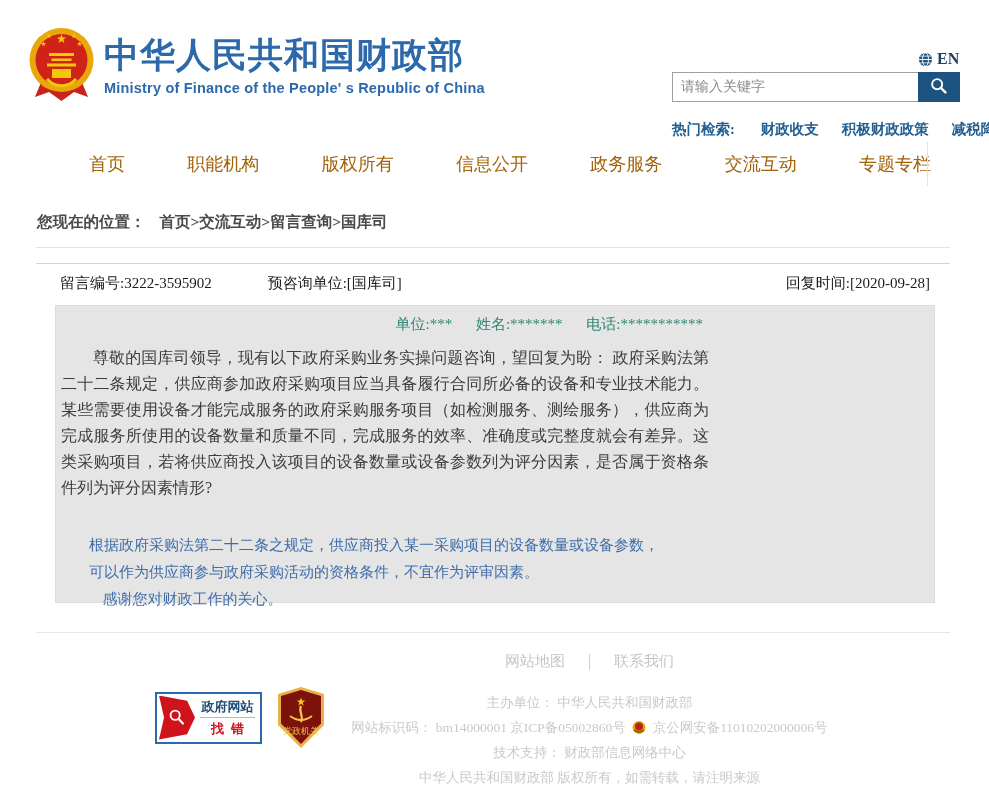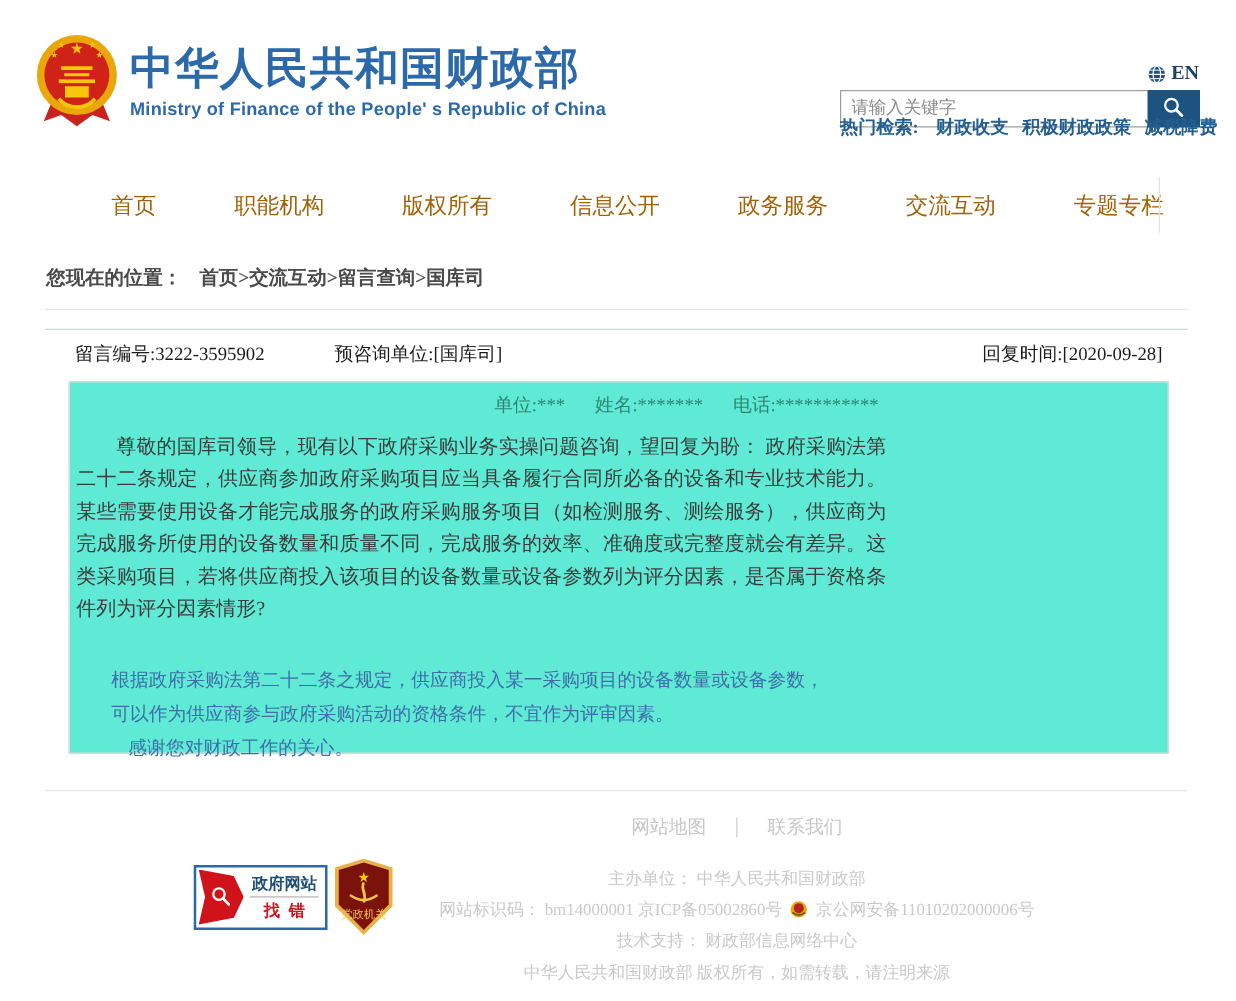--- a/index.html
+++ b/index.html
@@ -23,22 +23,22 @@
              font-family: Liberation Serif, serif; font-size: 16px; font-weight: bold; color: #1f3f63; }
   .globe { width: 15px; height: 15px; display: inline-block; }
 
   .search-bar { position: absolute; left: 672px; top: 72px; width: 288px; height: 48px; display: flex; justify-content: flex-end; }
   .search-bar input { flex: 1; height: 30px; border: 1px solid #9f9f9f; border-right: none; outline: none;
                       padding: 0 8px; font-size: 14px; font-family: "Liberation Serif", serif; color: #333; }
   .search-bar input::placeholder { color: #8b8b8b; }
   .search-btn { width: 42px; height: 30px; background: #1d5381; border: none; cursor: pointer;
                 display: flex; align-items: center; justify-content: center; }
 
-  .hot-search { position: absolute; left: 672px; top: 92px; width: 300px; display: flex; align-items: center;
-                font-size: 14.5px; font-weight: bold; color: #235e90; white-space: nowrap; }
+  .hot-search { position: absolute; left: 672px; top: 120px; width: 300px; display: flex; align-items: center;
+                font-size: 14.5px; font-weight: bold; color: #235e90; white-space: nowrap; gap: 12px; }
   .hot-search .hot-label { margin-right: 14px; }
   .hot-search a { color: #235e90; margin-right: 11px; }
 
   
   .nav { position: absolute; left: 85px; top: 140px; width: 850px; height: 48px;
          display: flex; justify-content: space-between; align-items: center;
          font-size: 18px; color: #c9c9c9; }
   .nav .nav-item { color: #a16207; padding: 0 4px; }
   .nav-end-divider { position: absolute; left: 927px; top: 142px; width: 1px; height: 44px; background: #e2e2e2; }
 
@@ -52,37 +52,37 @@
   .hr-bottom{ left: 36px; width: 914px; top: 632px; background: #e6e6e6; }
 
   
   .meta-row { position: absolute; left: 60px; top: 274px; width: 870px; display: flex; align-items: flex-end;
               font-size: 15px; color: #1b1b1b; }
   .meta-unit { margin-left: 56px; }
   .meta-spacer { flex: 1; }
 
   
   .content-box { position: absolute; left: 55px; top: 305px; width: 880px; height: 298px;
-                 border: 1px solid #dcdcdc; background: #5eead4; }
+                 border: 1px solid #dcdcdc; background: #e5e5e5; }
   .content-inner { width: 648px; margin-left: 5px; padding-top: 9px; }
   .contact-line { text-align: right; padding-right: 6px; font-size: 15px; color: #2f8573; }
   .contact-line span { margin-left: 20px; }
   .question { margin-top: 11px; font-size: 16px; line-height: 26px; text-align: justify;
               text-indent: 2em; color: #3c3c3c; }
   .reply { margin-top: 31px; margin-left: 28px; font-size: 15px; line-height: 27px; color: #3f6daa; }
   .reply-thanks { text-indent: 0.9em; }
 
   
   .footer-links { position: absolute; left: 190px; top: 652px; width: 799px; display: flex;
                   justify-content: center; align-items: center; gap: 24px;
                   font-size: 15px; color: #c6c6c6; }
   .footer-links a { color: #c6c6c6; }
   .vdiv { width: 1px; height: 16px; background: #cdcdcd; }
 
-  .badges { position: absolute; left: 155px; top: 686px; display: flex; align-items: center; gap: 4px; }
+  .badges { position: absolute; left: 155px; top: 686px; display: flex; align-items: center; gap: 14px; }
   .err-badge { width: 107px; height: 52px; background: #fff; border: 2px solid #2b69ac;
                display: flex; align-items: center; cursor: pointer; }
   .err-icon-wrap { width: 36px; height: 44px; margin-left: 2px; background: #d0121b;
                    clip-path: polygon(0 0, 78% 12%, 100% 50%, 78% 88%, 0 100%, 14% 50%);
                    display: flex; align-items: center; justify-content: center; }
   .err-text { flex: 1; text-align: center; font-weight: bold; line-height: 1; }
   .err-line1 { font-size: 13px; color: #1f4e79; padding-bottom: 4px; border-bottom: 1px solid #b8b8b8; margin: 0 5px; }
   .err-line2 { font-size: 13px; color: #d0121b; letter-spacing: 7px; padding-left: 7px; margin-top: 4px; }
   .shield-badge { width: 50px; height: 63px; cursor: pointer; }
 

